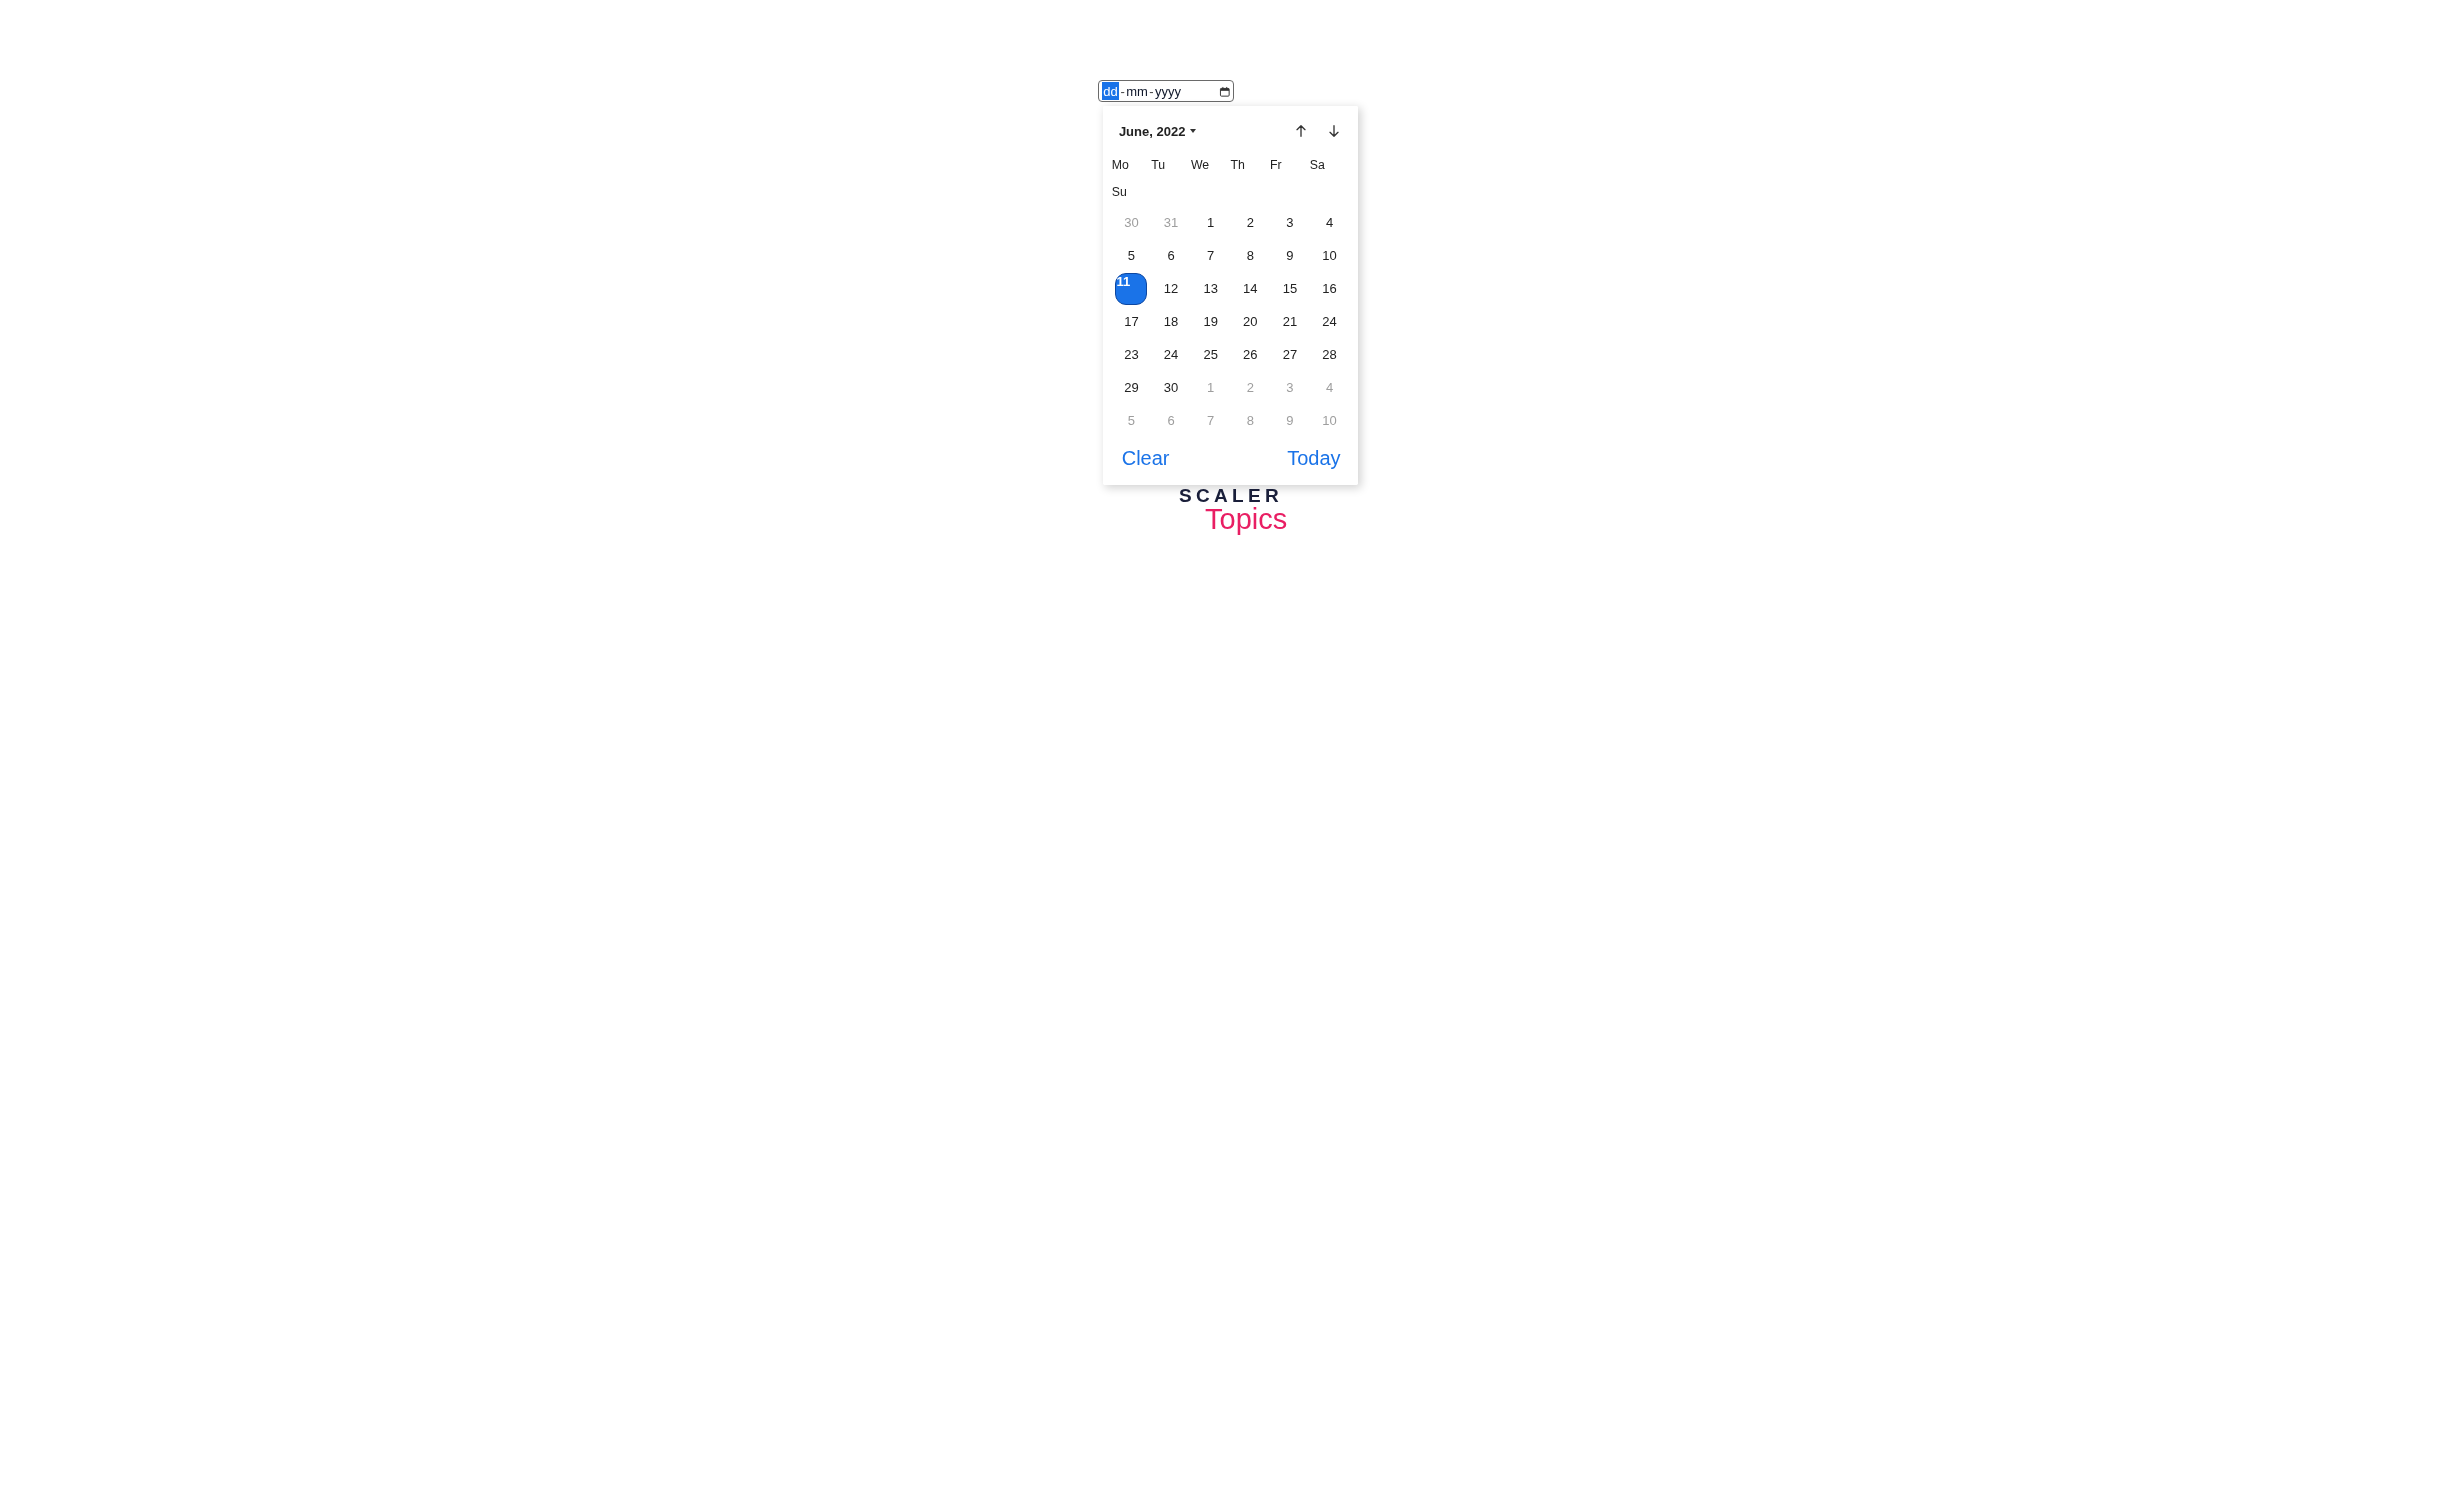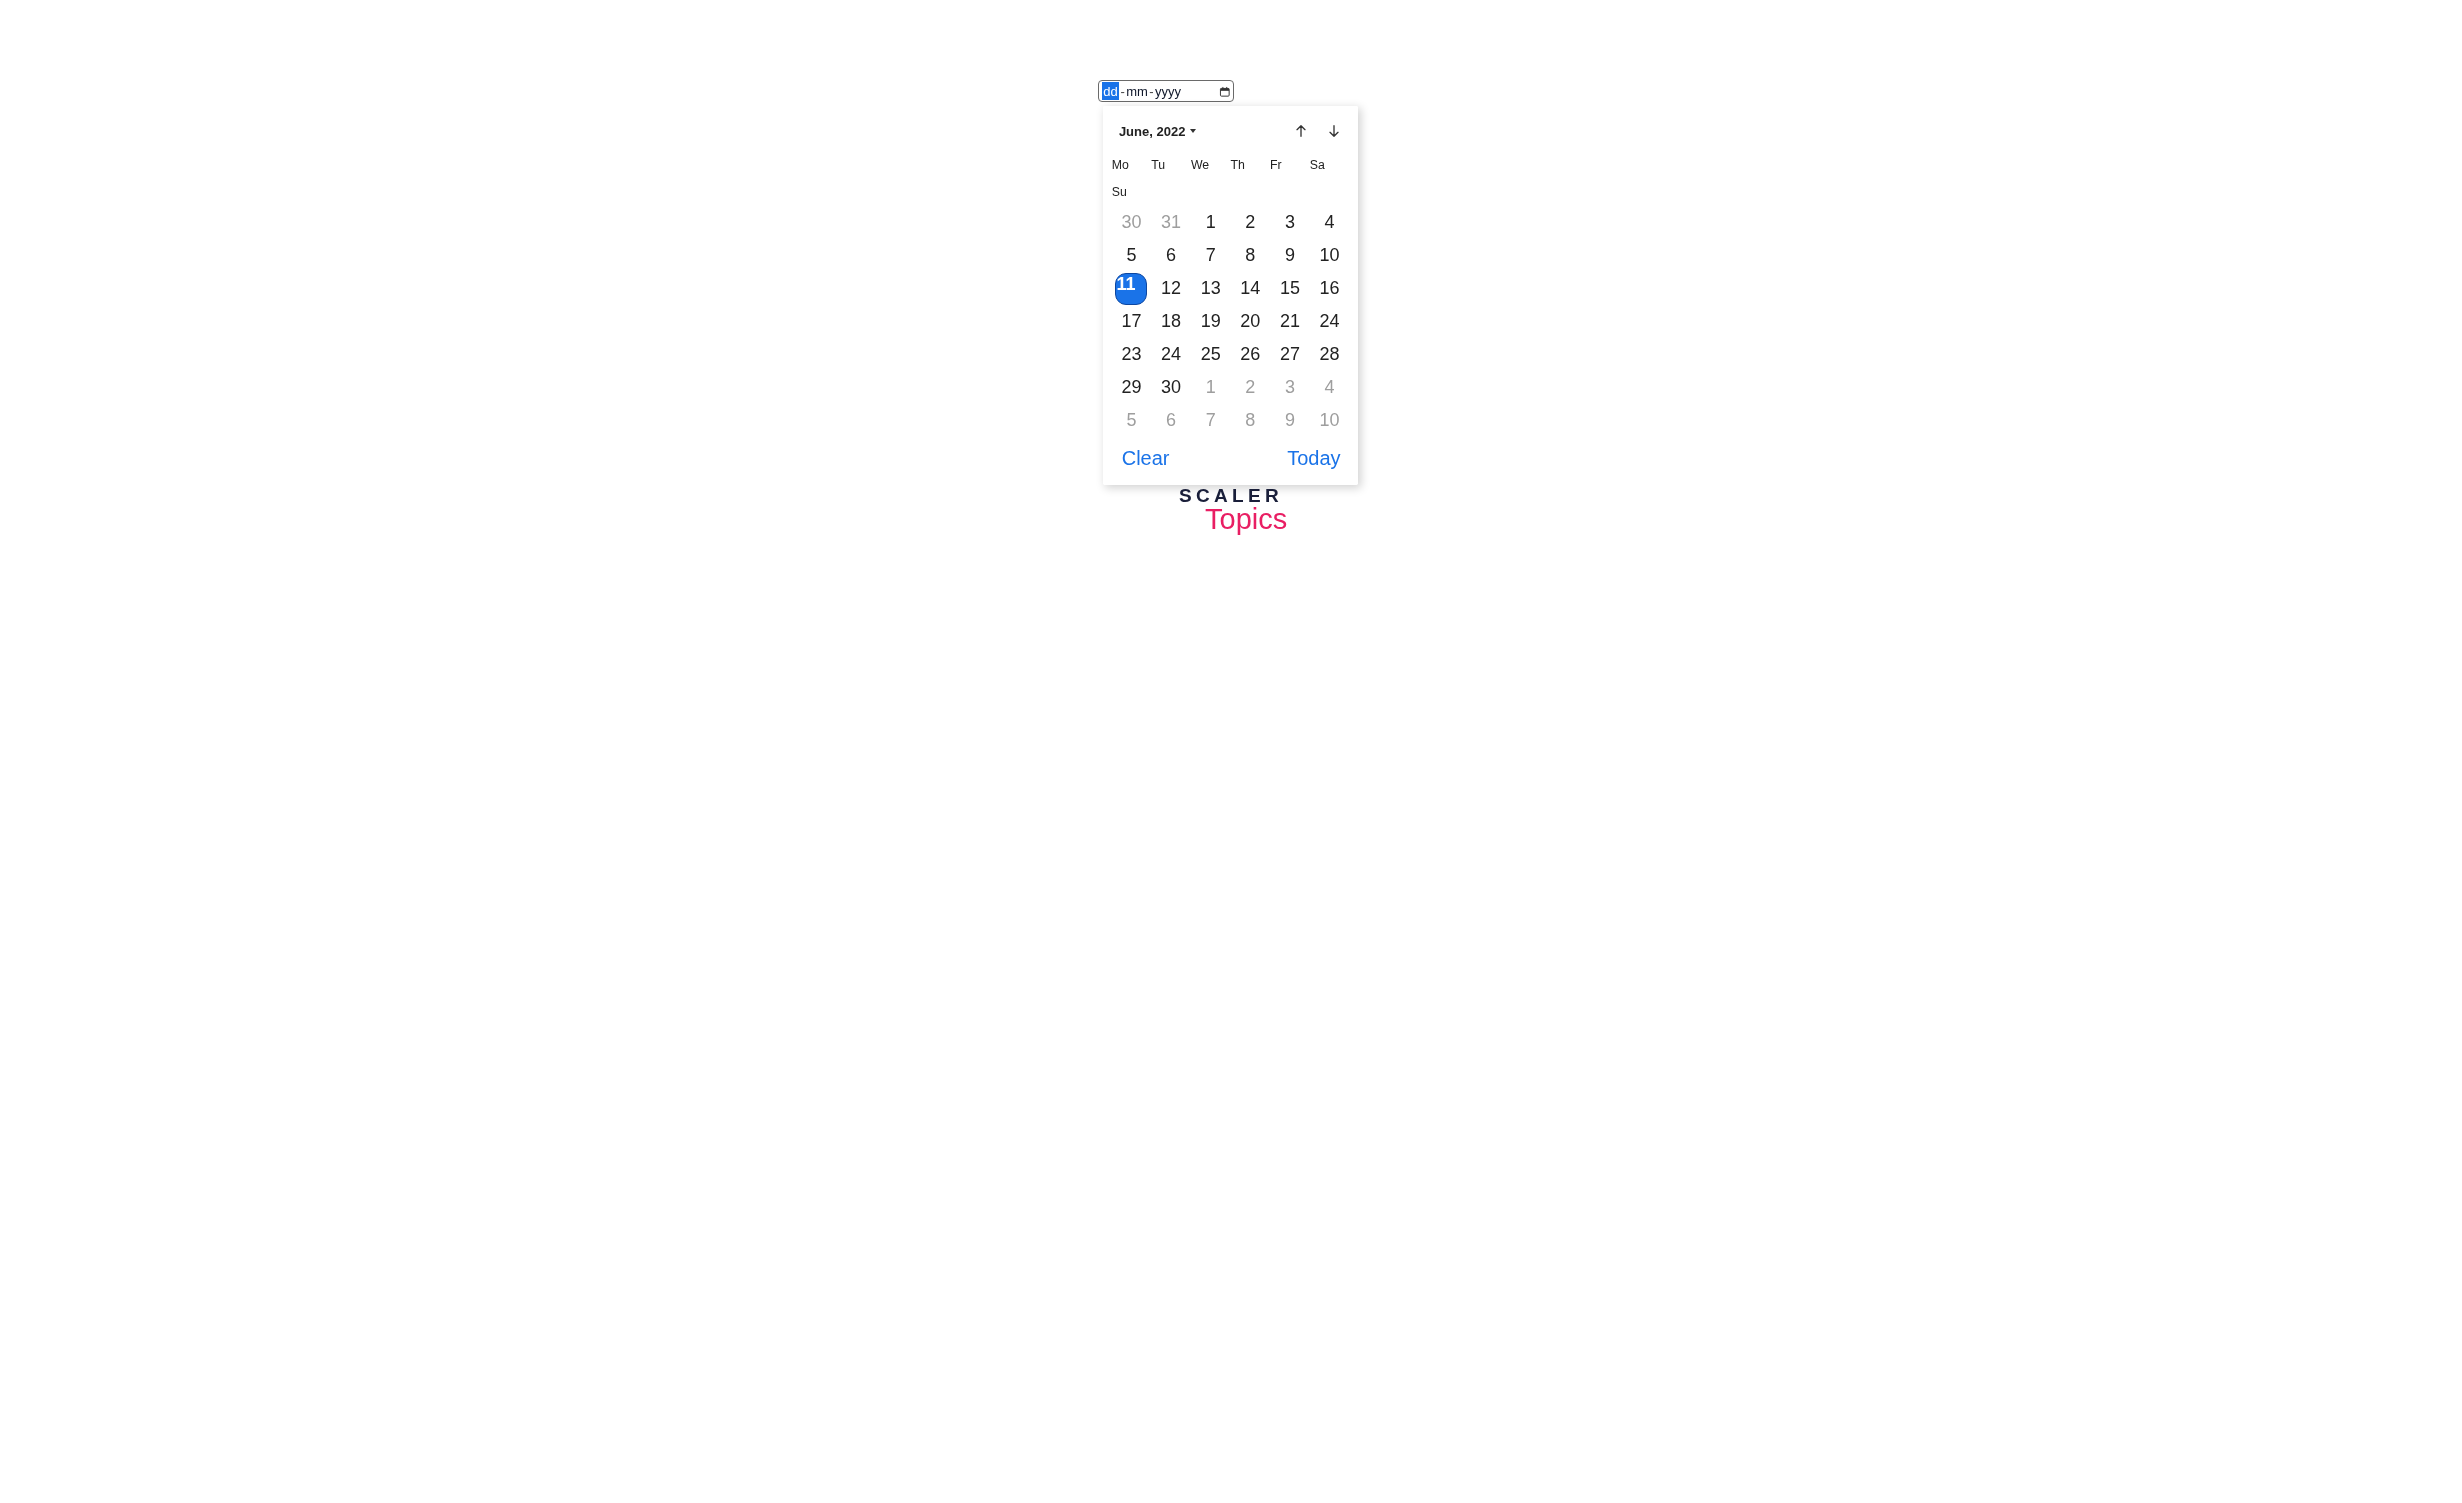--- a/index.html
+++ b/index.html
@@ -99,21 +99,21 @@
   .grid {
     display: grid;
     grid-template-columns: repeat(6, 1fr);
   }
   .dow {
     font-size: 12.3px;
     color: #222;
     padding: 5.8px 0 7.2px 0;
   }
   .daycell {
-    font-size: 18px;
+    font-size: 13px;
     color: #222;
     height: 33px;
     display: flex;
     align-items: center;
     justify-content: center;
   }
   .other-month {
     color: #9e9e9e;
   }
   .selected {

